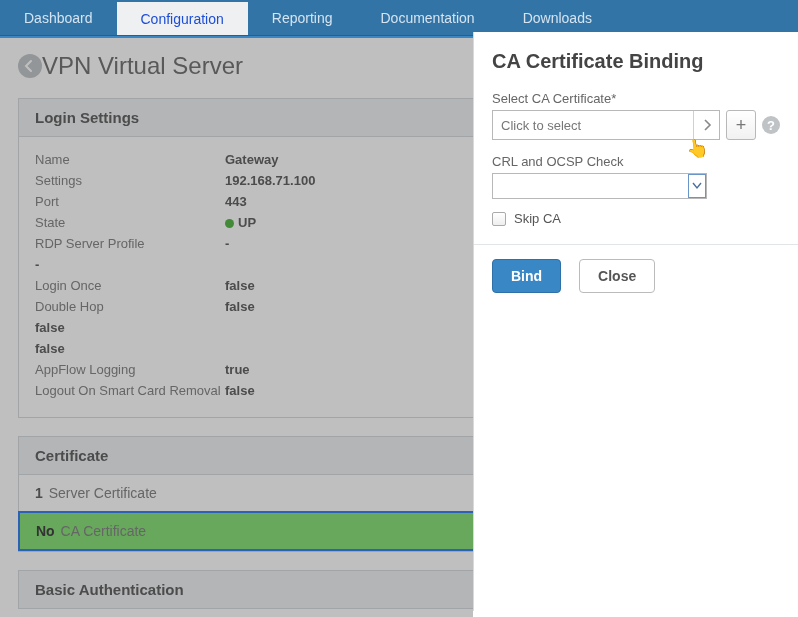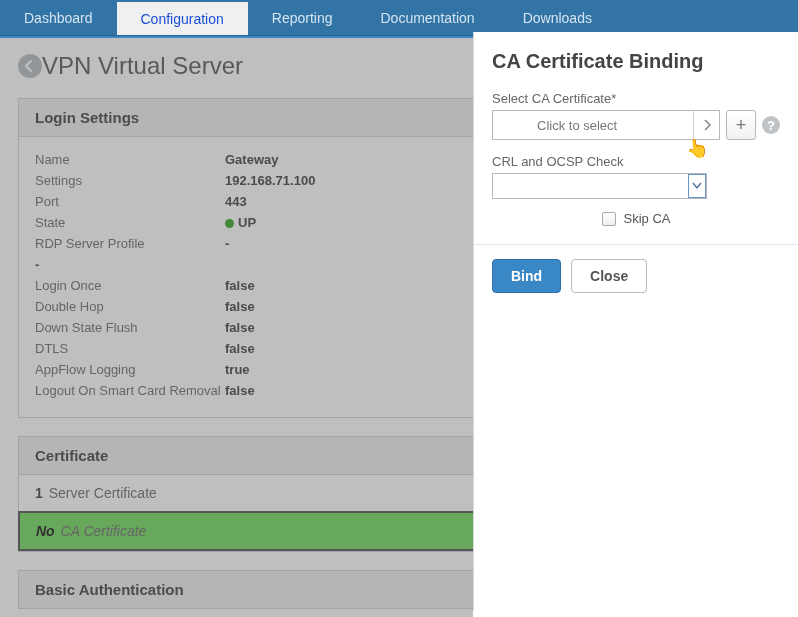--- a/index.html
+++ b/index.html
@@ -87,23 +87,22 @@
   }
 
   .cert-row {
     padding: 10px 16px;
     color: #888;
     font-size: 14px;
   }
   .cert-row .bold { font-weight: 700; color: #666; margin-right: 2px;}
   .cert-row.highlight {
     background: #8be07c;
-    border: 2px solid #737373;
+    border: 2px solid #3b82f6;
     margin: 0 -1px;
-    font-style: italic;
   }
   .cert-row.highlight .bold { color: #444; }
 
   .panel-header.plain {
     border-bottom: none;
   }
 
   
   .dimmer {
     position: absolute;
@@ -138,21 +137,20 @@
     display: block;
   }
   .picker-row { display: flex; gap: 6px; margin-bottom: 14px; align-items: center;}
   .picker {
     flex: 1;
     border: 1px solid #b8b8b8;
     height: 30px;
     display: flex;
     align-items: center;
     position: relative;
-    padding-left: 36px;
   }
   .picker-text {
     flex: 1;
     padding: 0 8px;
     color: #777;
     font-size: 13px;
   }
   .picker-btn {
     width: 26px;
     height: 28px;
@@ -193,30 +191,29 @@
     width: 18px; height: 24px;
     border: 1px solid #6a95c8;
     display:flex; align-items:center; justify-content:center;
     color: #4a6fa0;
     font-size: 10px;
   }
   .checkbox-row {
     display: flex; align-items: center; gap: 8px;
     font-size: 13px; color: #555;
     margin-bottom: 18px;
-    justify-content: center;
   }
   .checkbox {
     width: 14px; height: 14px;
     border: 1px solid #aaa;
     border-radius: 2px;
     background: linear-gradient(#fff,#eee);
   }
   .hr { height: 1px; background: #e2e5e8; margin: 0 -18px 14px -18px; }
-  .btnrow { display: flex; gap: 10px; }
+  .btnrow { display: flex; gap: 18px; }
   .btn {
     padding: 8px 18px;
     border-radius: 4px;
     font-size: 14px;
     font-weight: 600;
     cursor: pointer;
     border: 1px solid #bbb;
     background: #fff;
     color: #555;
   }
@@ -287,25 +284,23 @@
         </div>
       <div class="kv">
           <div class="k">Login Once</div>
           <div class="v">false</div>
         </div>
       <div class="kv">
           <div class="k">Double Hop</div>
           <div class="v">false</div>
         </div>
       <div class="kv">
-          <div class="k">Down State Flush</div>
-          <div class="v">false</div>
-        </div>
-      <div class="kv">
-          <div class="k">DTLS</div>
+          <div class="v">false</div>
+        </div>
+      <div class="kv">
           <div class="v">false</div>
         </div>
       <div class="kv">
           <div class="k">AppFlow Logging</div>
           <div class="v">true</div>
         </div>
       <div class="kv">
           <div class="k">Logout On Smart Card Removal</div>
           <div class="v">false</div>
         </div>

